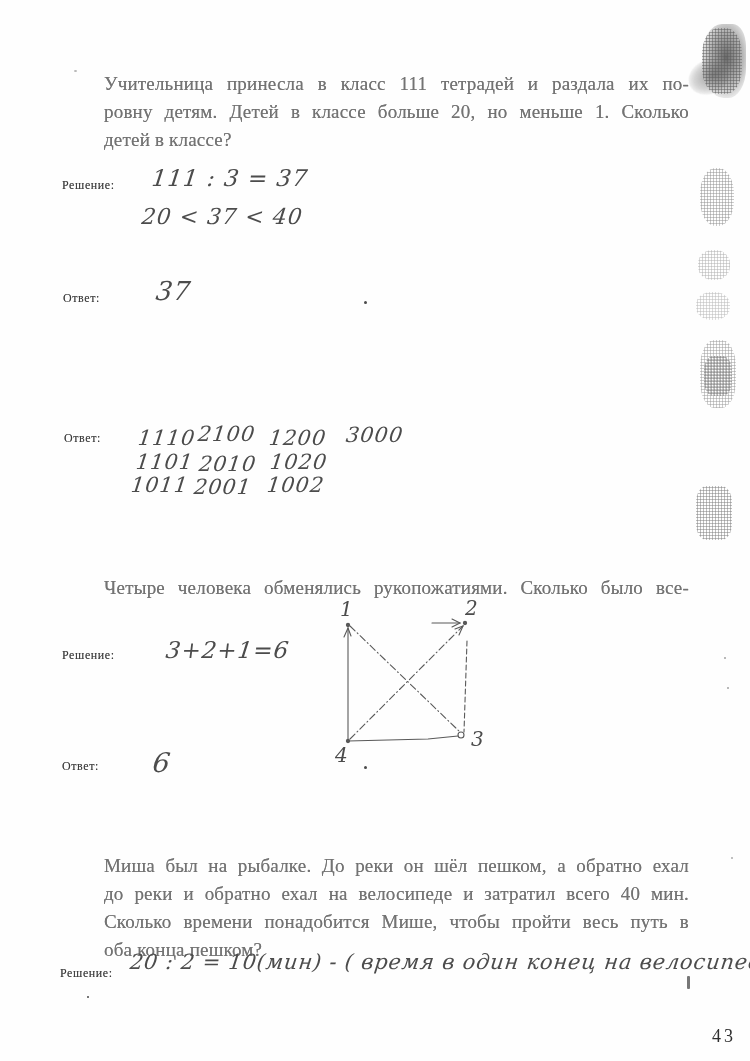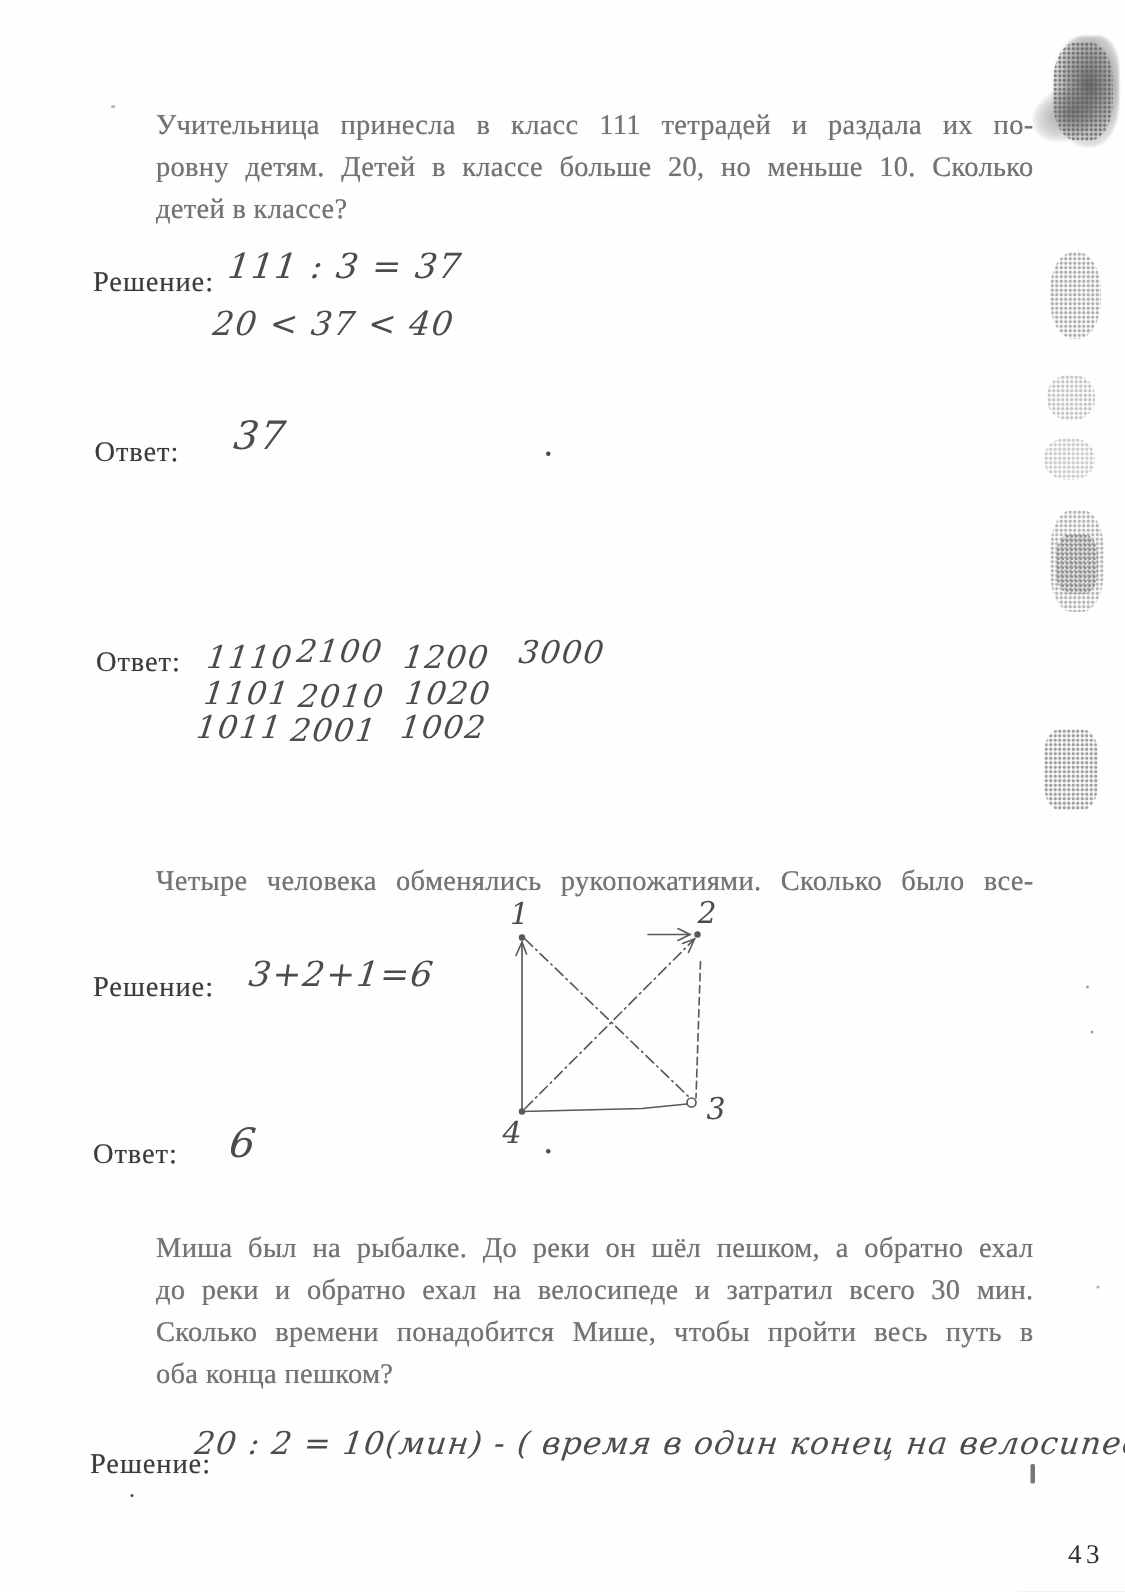--- a/index.html
+++ b/index.html
@@ -12,21 +12,21 @@
   .ptext { position:absolute; left:104px; width:585px; }
   .pline {
     font-size:19px; line-height:28px; color:#737373;
     text-align:justify; text-align-last:justify;
     text-shadow:0 0 0.5px rgba(55,55,55,0.55);
     letter-spacing:0.2px; white-space:normal;
   }
   .pline.last { text-align-last:left; }
   
   .label {
-    position:absolute; font-size:19px; color:#3b3b3b;
+    position:absolute; font-size:12px; color:#3b3b3b;
     letter-spacing:0.6px; text-shadow:0 0 0.5px rgba(55,55,55,0.5);
   }
   
   .hw {
     position:absolute; font-family:"DejaVu Serif", serif; font-style:italic;
     color:#4c4c4c; transform:skewX(-7deg); white-space:nowrap;
     letter-spacing:1px;
   }
   .dot { position:absolute; background:#4a4a4a; border-radius:50%; }
   
@@ -46,21 +46,21 @@
     font-family:"DejaVu Serif", serif; font-style:italic; fill:#4c4c4c;
   }
 </style>
 </head>
 <body>
 
 <div class="page">
 
   <div class="ptext" style="top:70px">
     <div class="pline">Учительница принесла в класс 111 тетрадей и раздала их по-</div>
-    <div class="pline">ровну детям. Детей в классе больше 20, но меньше 10. Сколько</div>
+    <div class="pline">ровну детям. Детей в классе больше 20, но меньше 1. Сколько</div>
     <div class="pline last">детей в классе?</div>
   </div>
 
   <div class="label" style="left:62px; top:178px">Решение:</div>
   <div class="hw" style="left:152px; top:165px; font-size:23px">111 : 3 = 37</div>
   <div class="hw" style="left:142px; top:204px; font-size:22px">20 &lt; 37 &lt; 40</div>
 
   <div class="label" style="left:63px; top:291px">Ответ:</div>
   <div class="hw" style="left:156px; top:276px; font-size:26px">37</div>
   <div class="dot" style="left:364px; top:301px; width:3px; height:3px"></div>
@@ -114,23 +114,23 @@
     <text x="12" y="22" font-size="20">1</text>
     <text x="137" y="21" font-size="20">2</text>
     <text x="143" y="152" font-size="20">3</text>
     <text x="7" y="168" font-size="20">4</text>
   </svg>
 
   <div class="label" style="left:62px; top:759px">Ответ:</div>
   <div class="hw" style="left:153px; top:747px; font-size:27px">6</div>
   <div class="dot" style="left:364px; top:766px; width:3px; height:3px"></div>
 
-  <div class="ptext" style="top:819px">
+  <div class="ptext" style="top:852px">
     <div class="pline">Миша был на рыбалке. До реки он шёл пешком, а обратно ехал</div>
-    <div class="pline">до реки и обратно ехал на велосипеде и затратил всего 30 мин.</div>
+    <div class="pline">до реки и обратно ехал на велосипеде и затратил всего 40 мин.</div>
     <div class="pline">Сколько времени понадобится Мише, чтобы пройти весь путь в</div>
     <div class="pline last">оба конца пешком?</div>
   </div>
 
   <div class="label" style="left:60px; top:966px">Решение:</div>
   <div class="hw" style="left:130px; top:950px; font-size:21px; letter-spacing:0.8px">20 : 2 = 10(мин) - ( время в один конец на велосипеде)</div>
   <div class="dot" style="left:87px; top:996px; width:2px; height:2px"></div>
 
   <div class="pageno">43</div>
 

